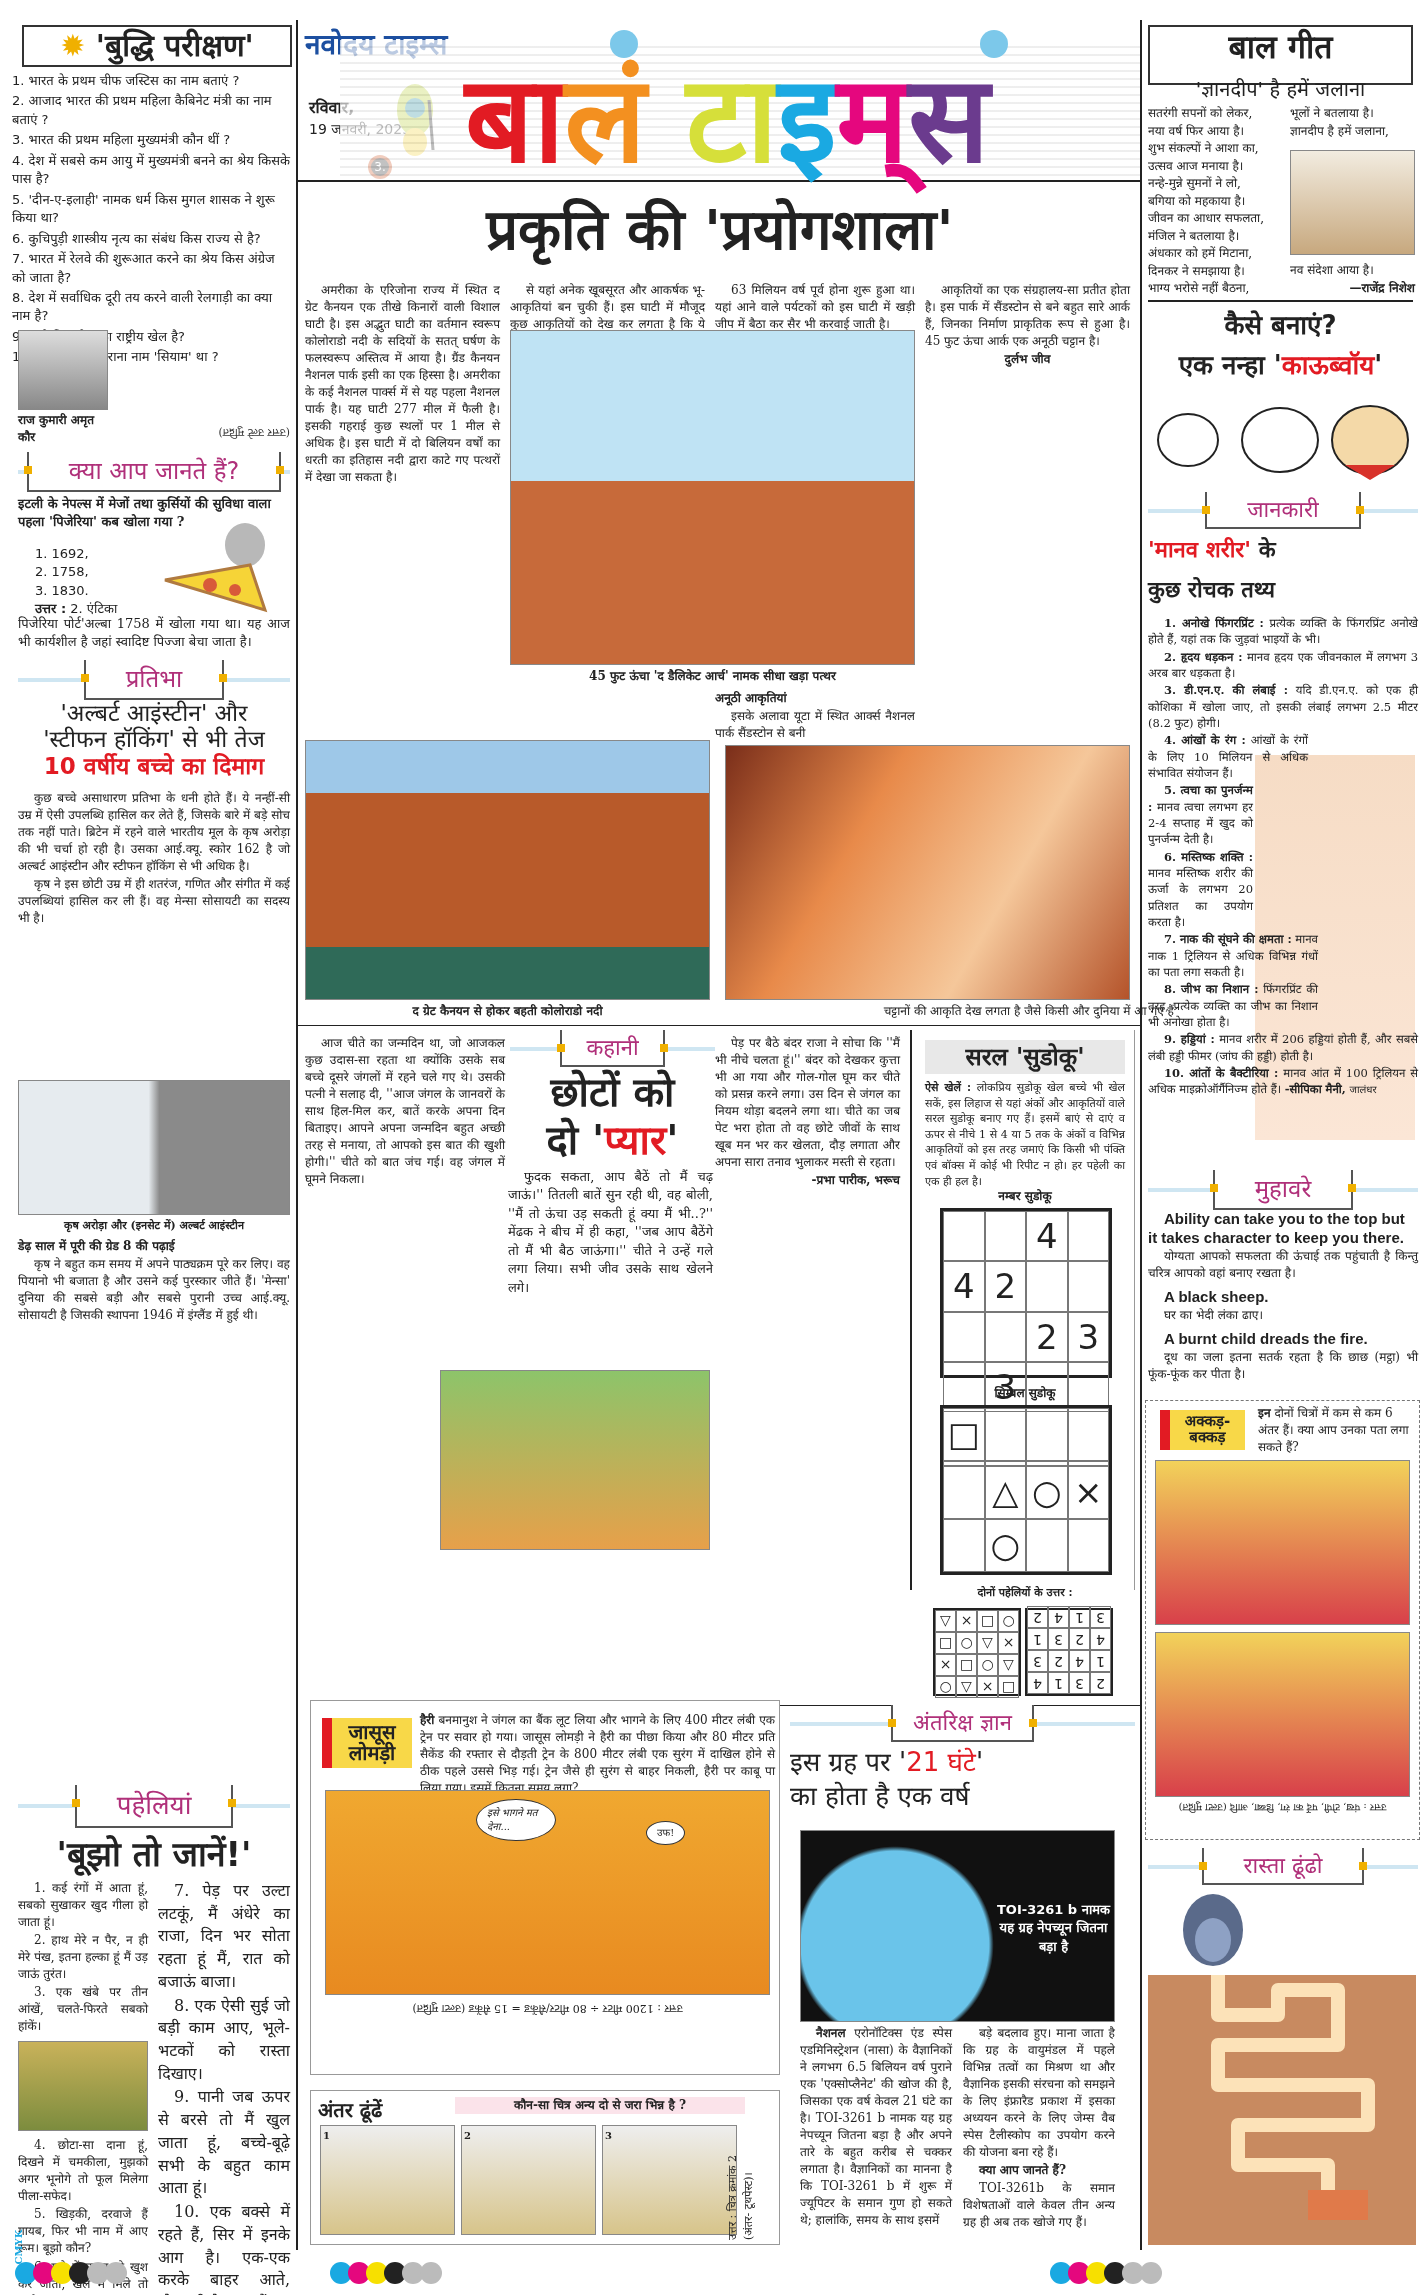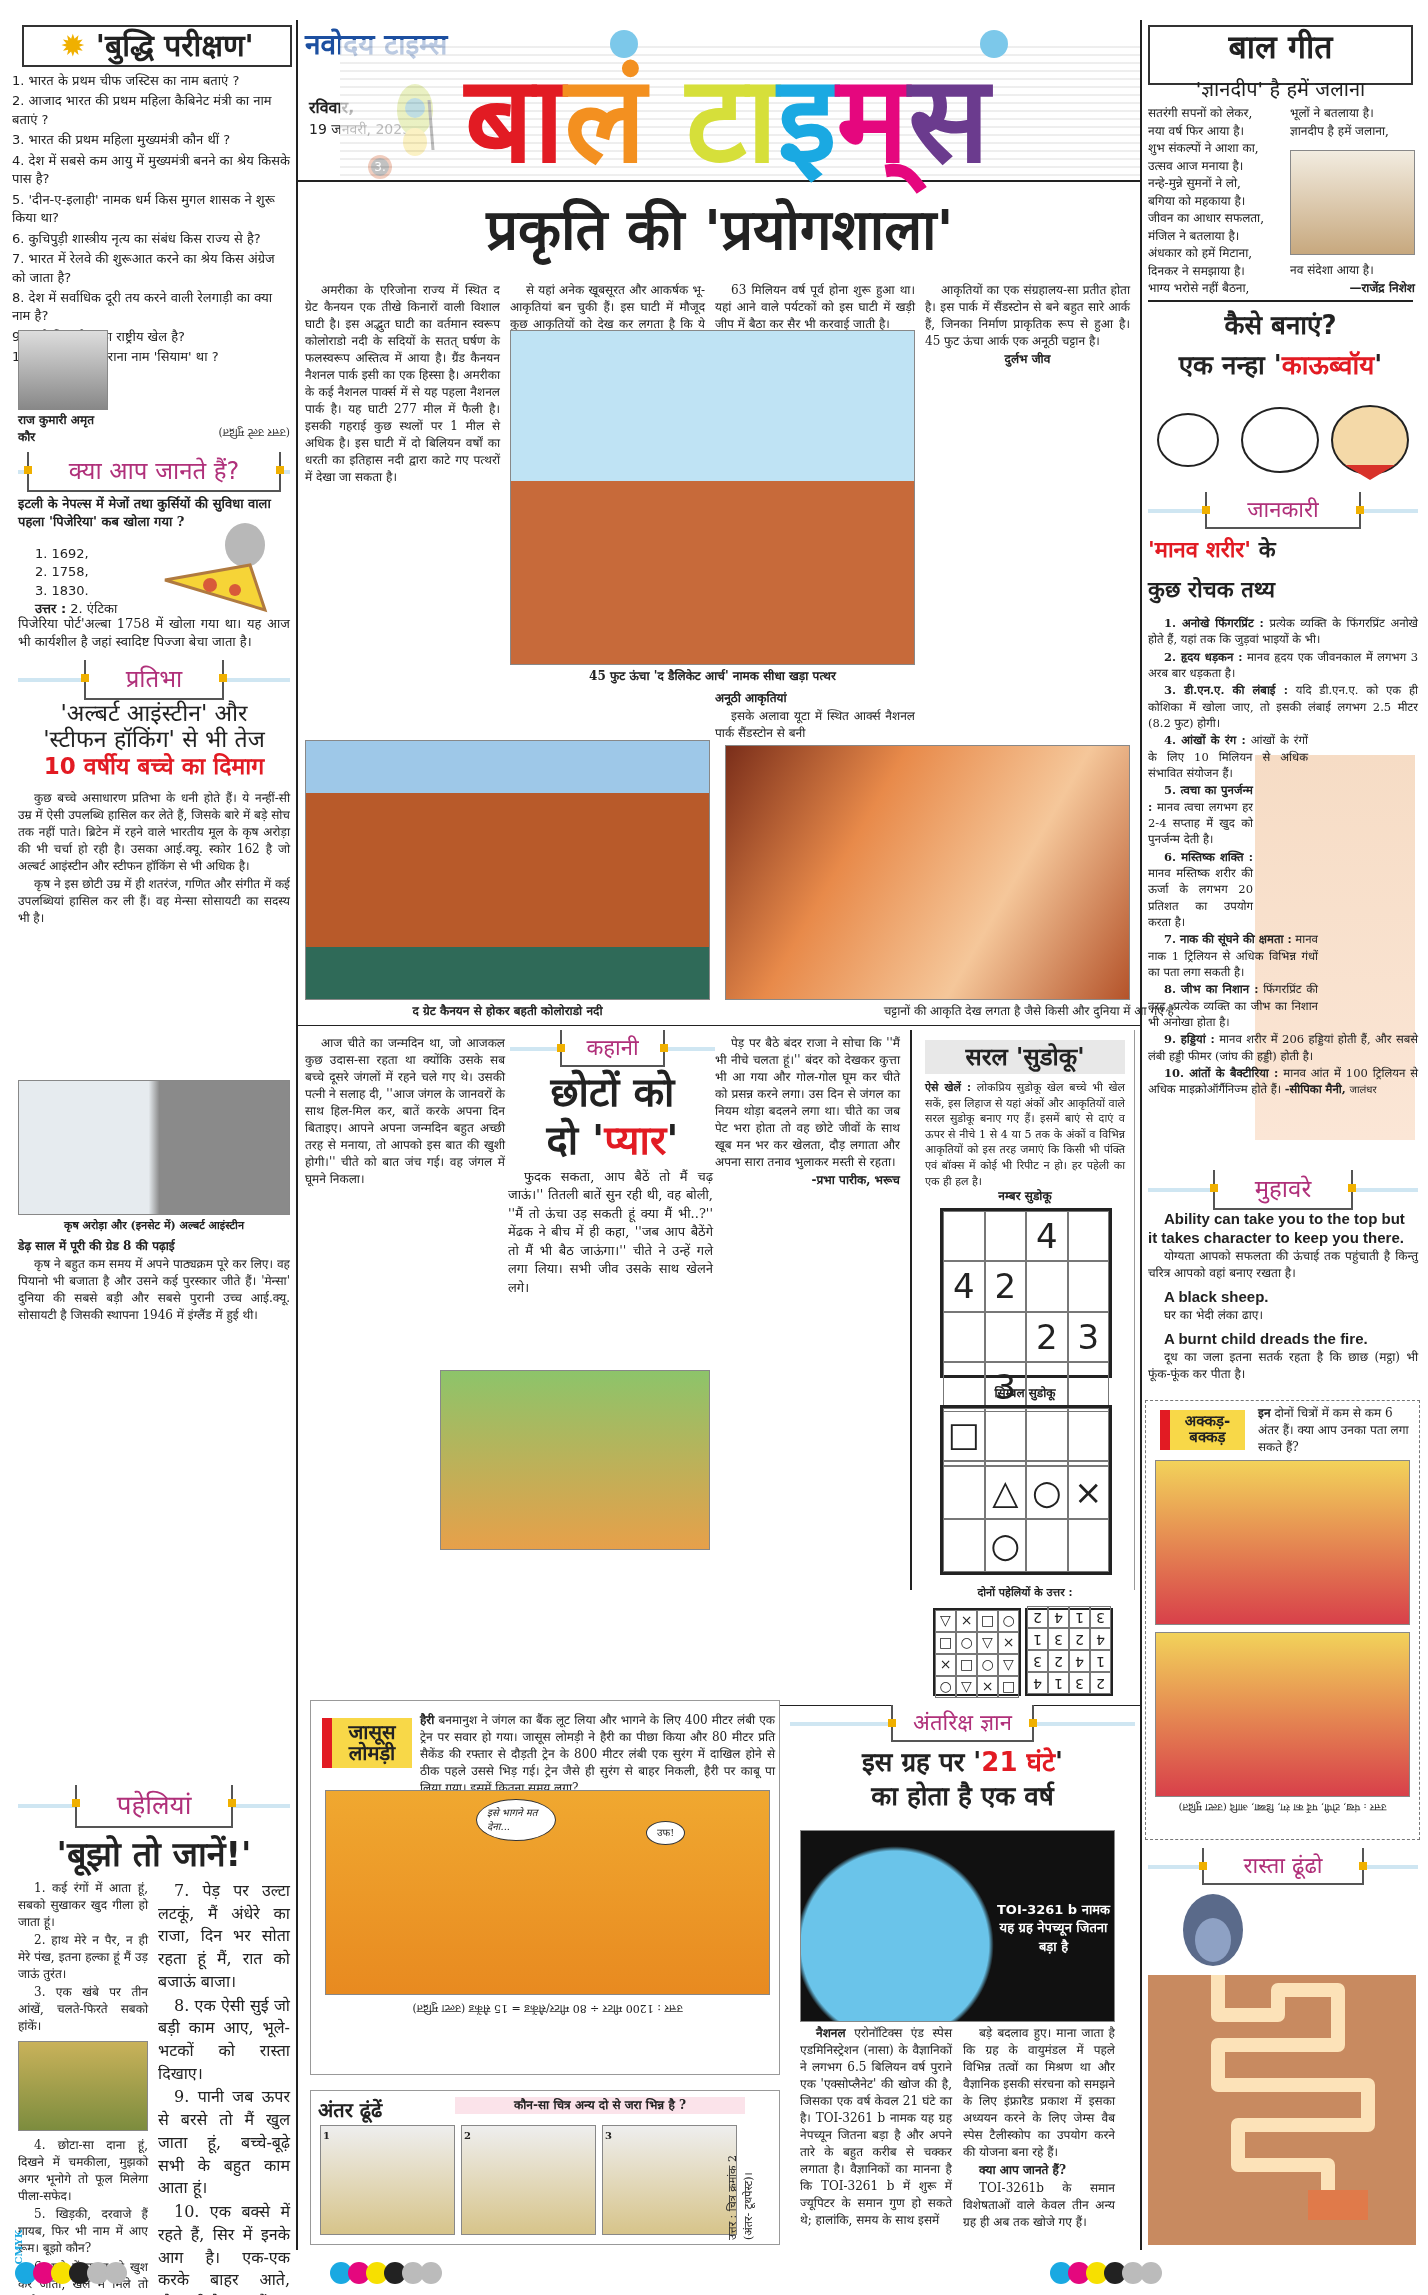--- a/index.html
+++ b/index.html
@@ -290,21 +290,21 @@
   <div class="photo" style="position:relative;width:135px;height:110px;background:linear-gradient(#eee,#d7c48a)"><span style="font-size:10px;font-weight:bold;padding:2px">3</span></div>
 </div>
 <div class="abs" style="left:725px;top:2125px;width:110px;height:50px;font-size:11px;transform:rotate(-90deg);transform-origin:left top;top:2240px">उत्तर : चित्र क्रमांक 2 (अंतर- टूथपेस्ट)।</div>
 
 <div class="hline" style="left:780px;top:1705px;width:360px;height:1px"></div>
 <div class="sechead" style="left:790px;top:1705px;width:345px">
   <div class="bar"></div>
     <div class="lbl" style="font-size:22px;padding:2px 20px">अंतरिक्ष ज्ञान</div>
     <div class="bar"></div>
 </div>
-<div class="abs" style="left:790px;top:1745px;width:345px;text-align:center;font-family:'DejaVu Sans',sans-serif;font-weight:bold;font-size:26px;line-height:34px">
+<div class="abs" style="left:790px;top:1745px;width:345px;font-family:'DejaVu Sans',sans-serif;font-weight:normal;font-size:26px;line-height:34px">
   <div><span>इस ग्रह पर '</span><span class="red">21 घंटे</span><span>'</span></div>
   <div>का होता है एक वर्ष</div>
 </div>
 <div class="photo" style="left:800px;top:1830px;width:315px;height:192px;background:radial-gradient(circle at 30% 60%,#6ac4ea 0 38%,#111 40%)">
   <div class="abs" style="left:195px;top:70px;width:115px;color:#fff;text-align:center;font-family:'DejaVu Sans',sans-serif;font-weight:bold;font-size:13px">TOI-3261 b नामक यह ग्रह नेपच्यून जितना बड़ा है</div>
 </div>
 <div class="abs txt" style="left:800px;top:2025px;width:152px;font-size:12px">
     <p><b>नैशनल</b> <span>एरोनॉटिक्स एंड स्पेस एडमिनिस्ट्रेशन (नासा) के वैज्ञानिकों ने लगभग 6.5 बिलियन वर्ष पुराने एक 'एक्सोप्लैनेट' की खोज की है, जिसका एक वर्ष केवल 21 घंटे का है। TOI-3261 b नामक यह ग्रह नेपच्यून जितना बड़ा है और अपने तारे के बहुत करीब से चक्कर लगाता है। वैज्ञानिकों का मानना है कि TOI-3261 b में शुरू में ज्यूपिटर के समान गुण हो सकते थे; हालांकि, समय के साथ इसमें</span></p>
   </div>
 <div class="abs txt" style="left:963px;top:2025px;width:152px;font-size:12px">

